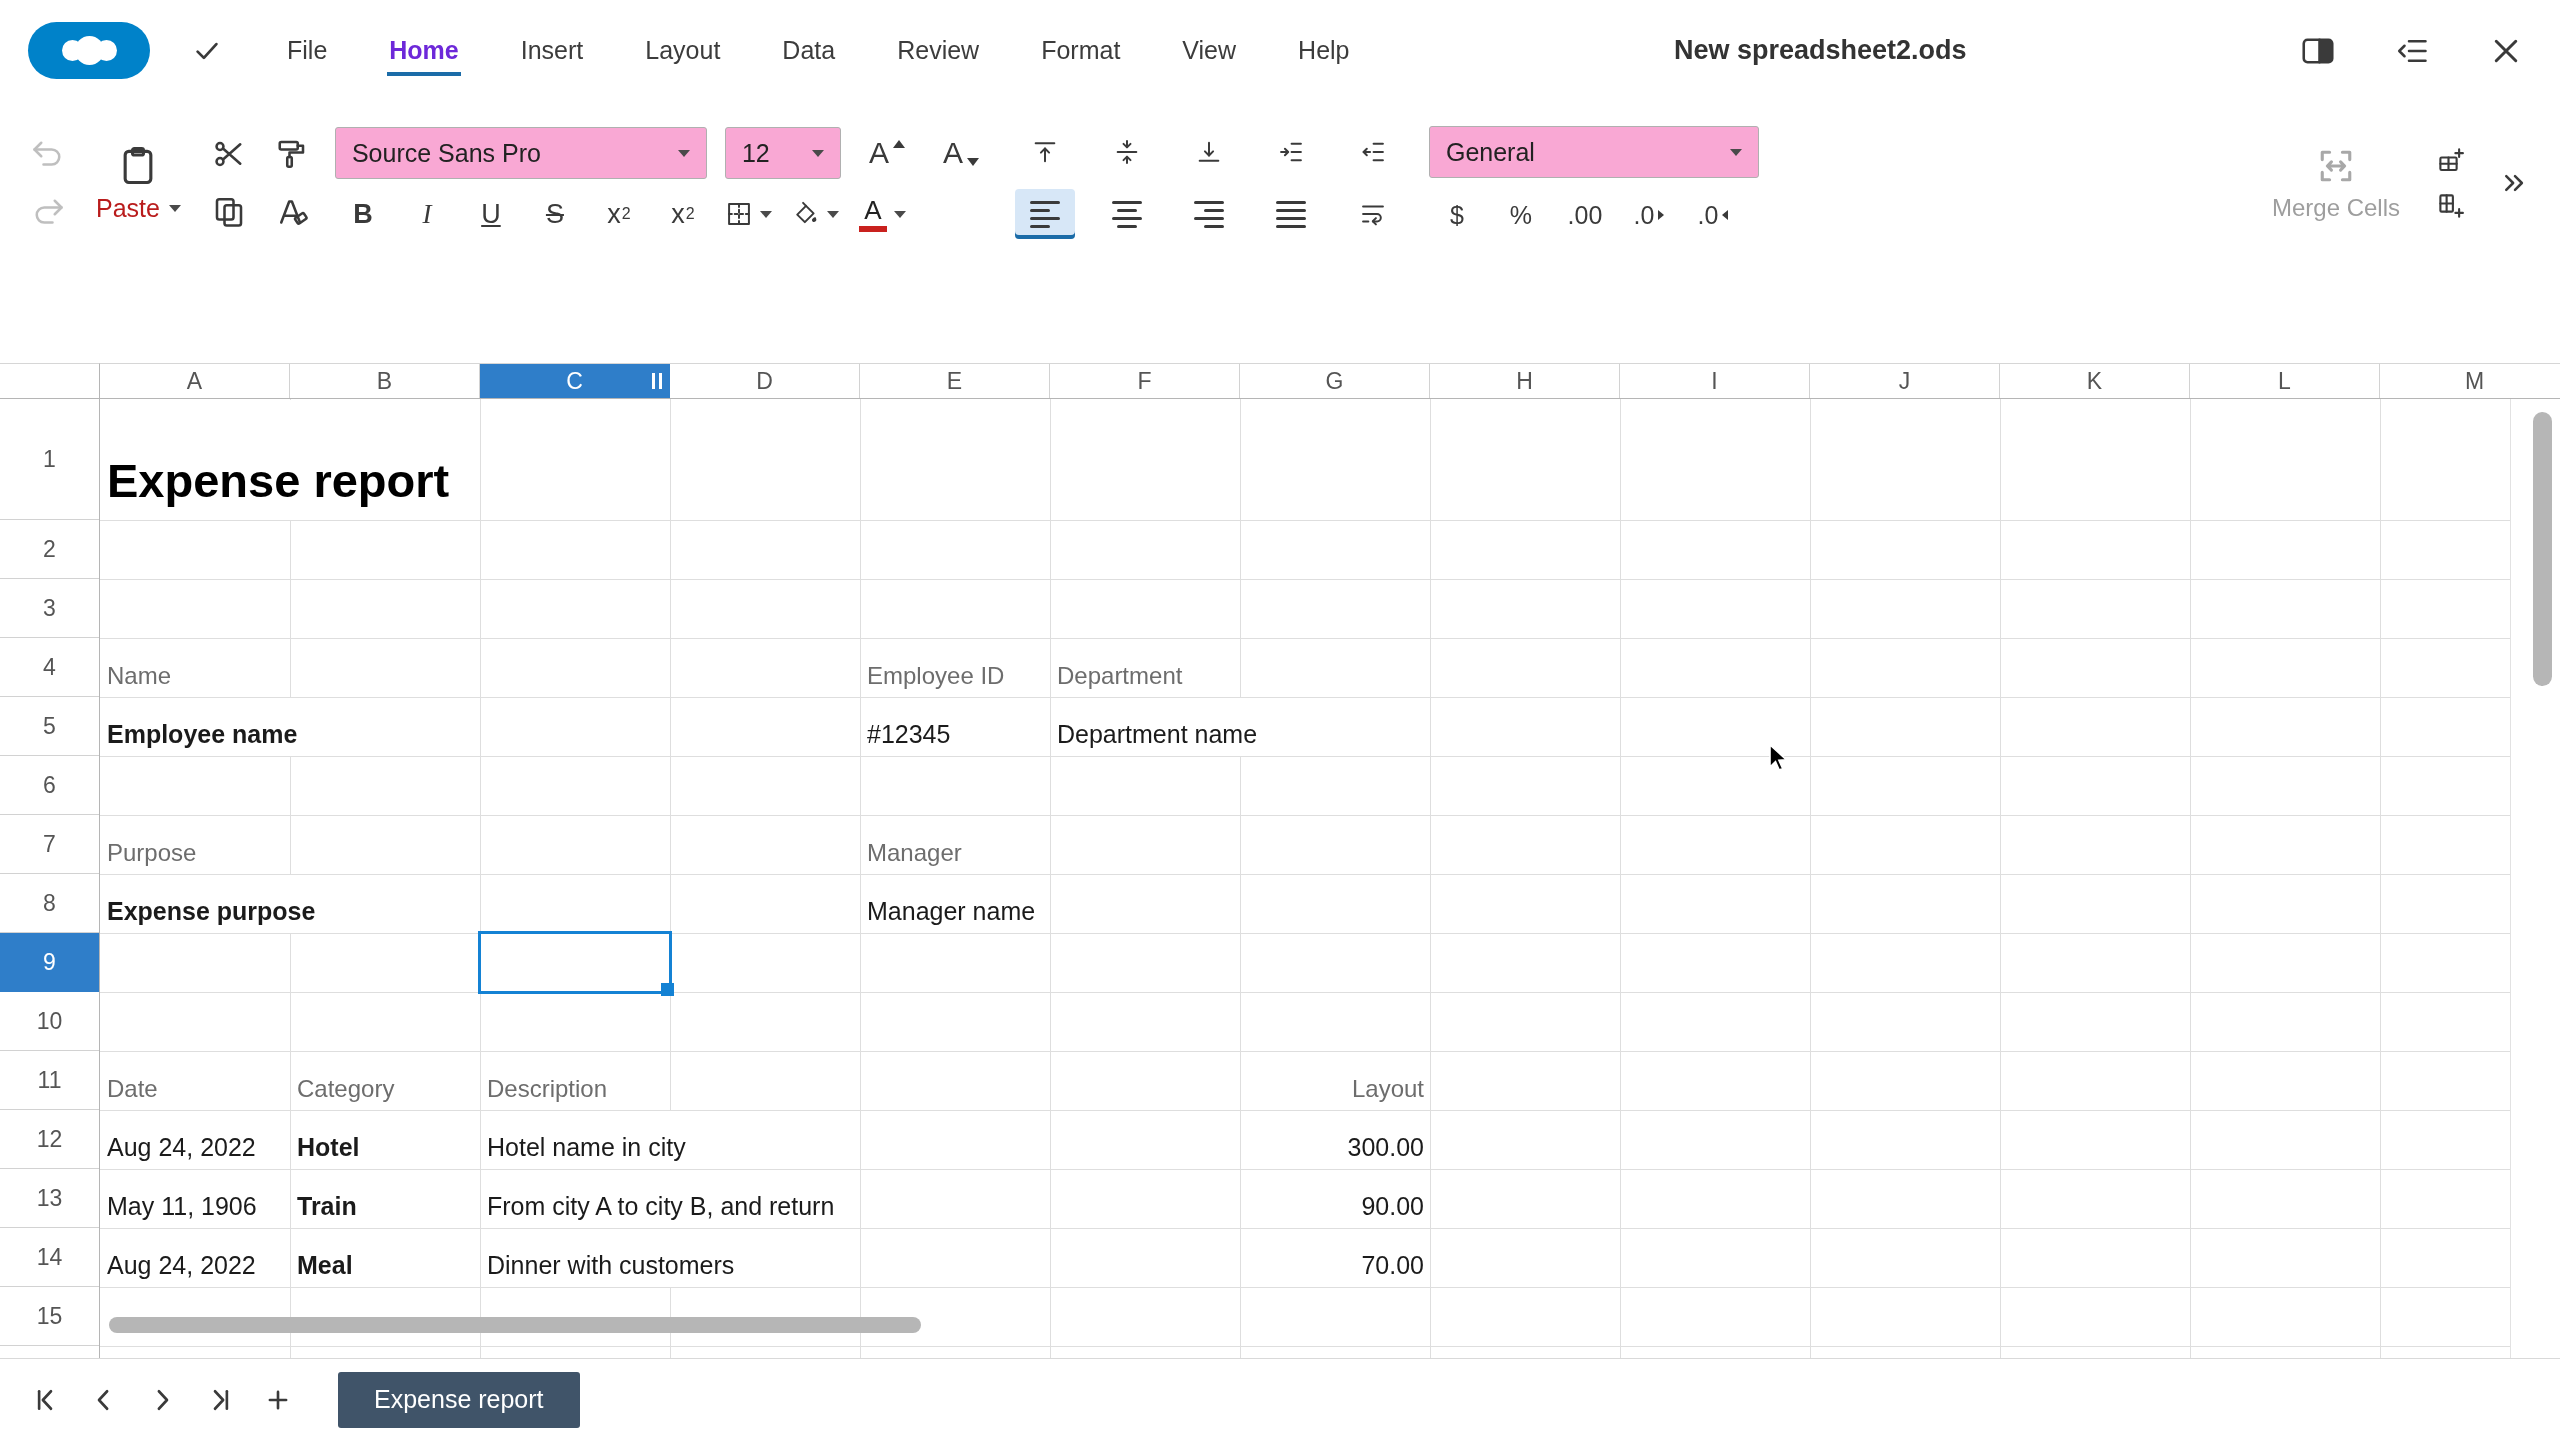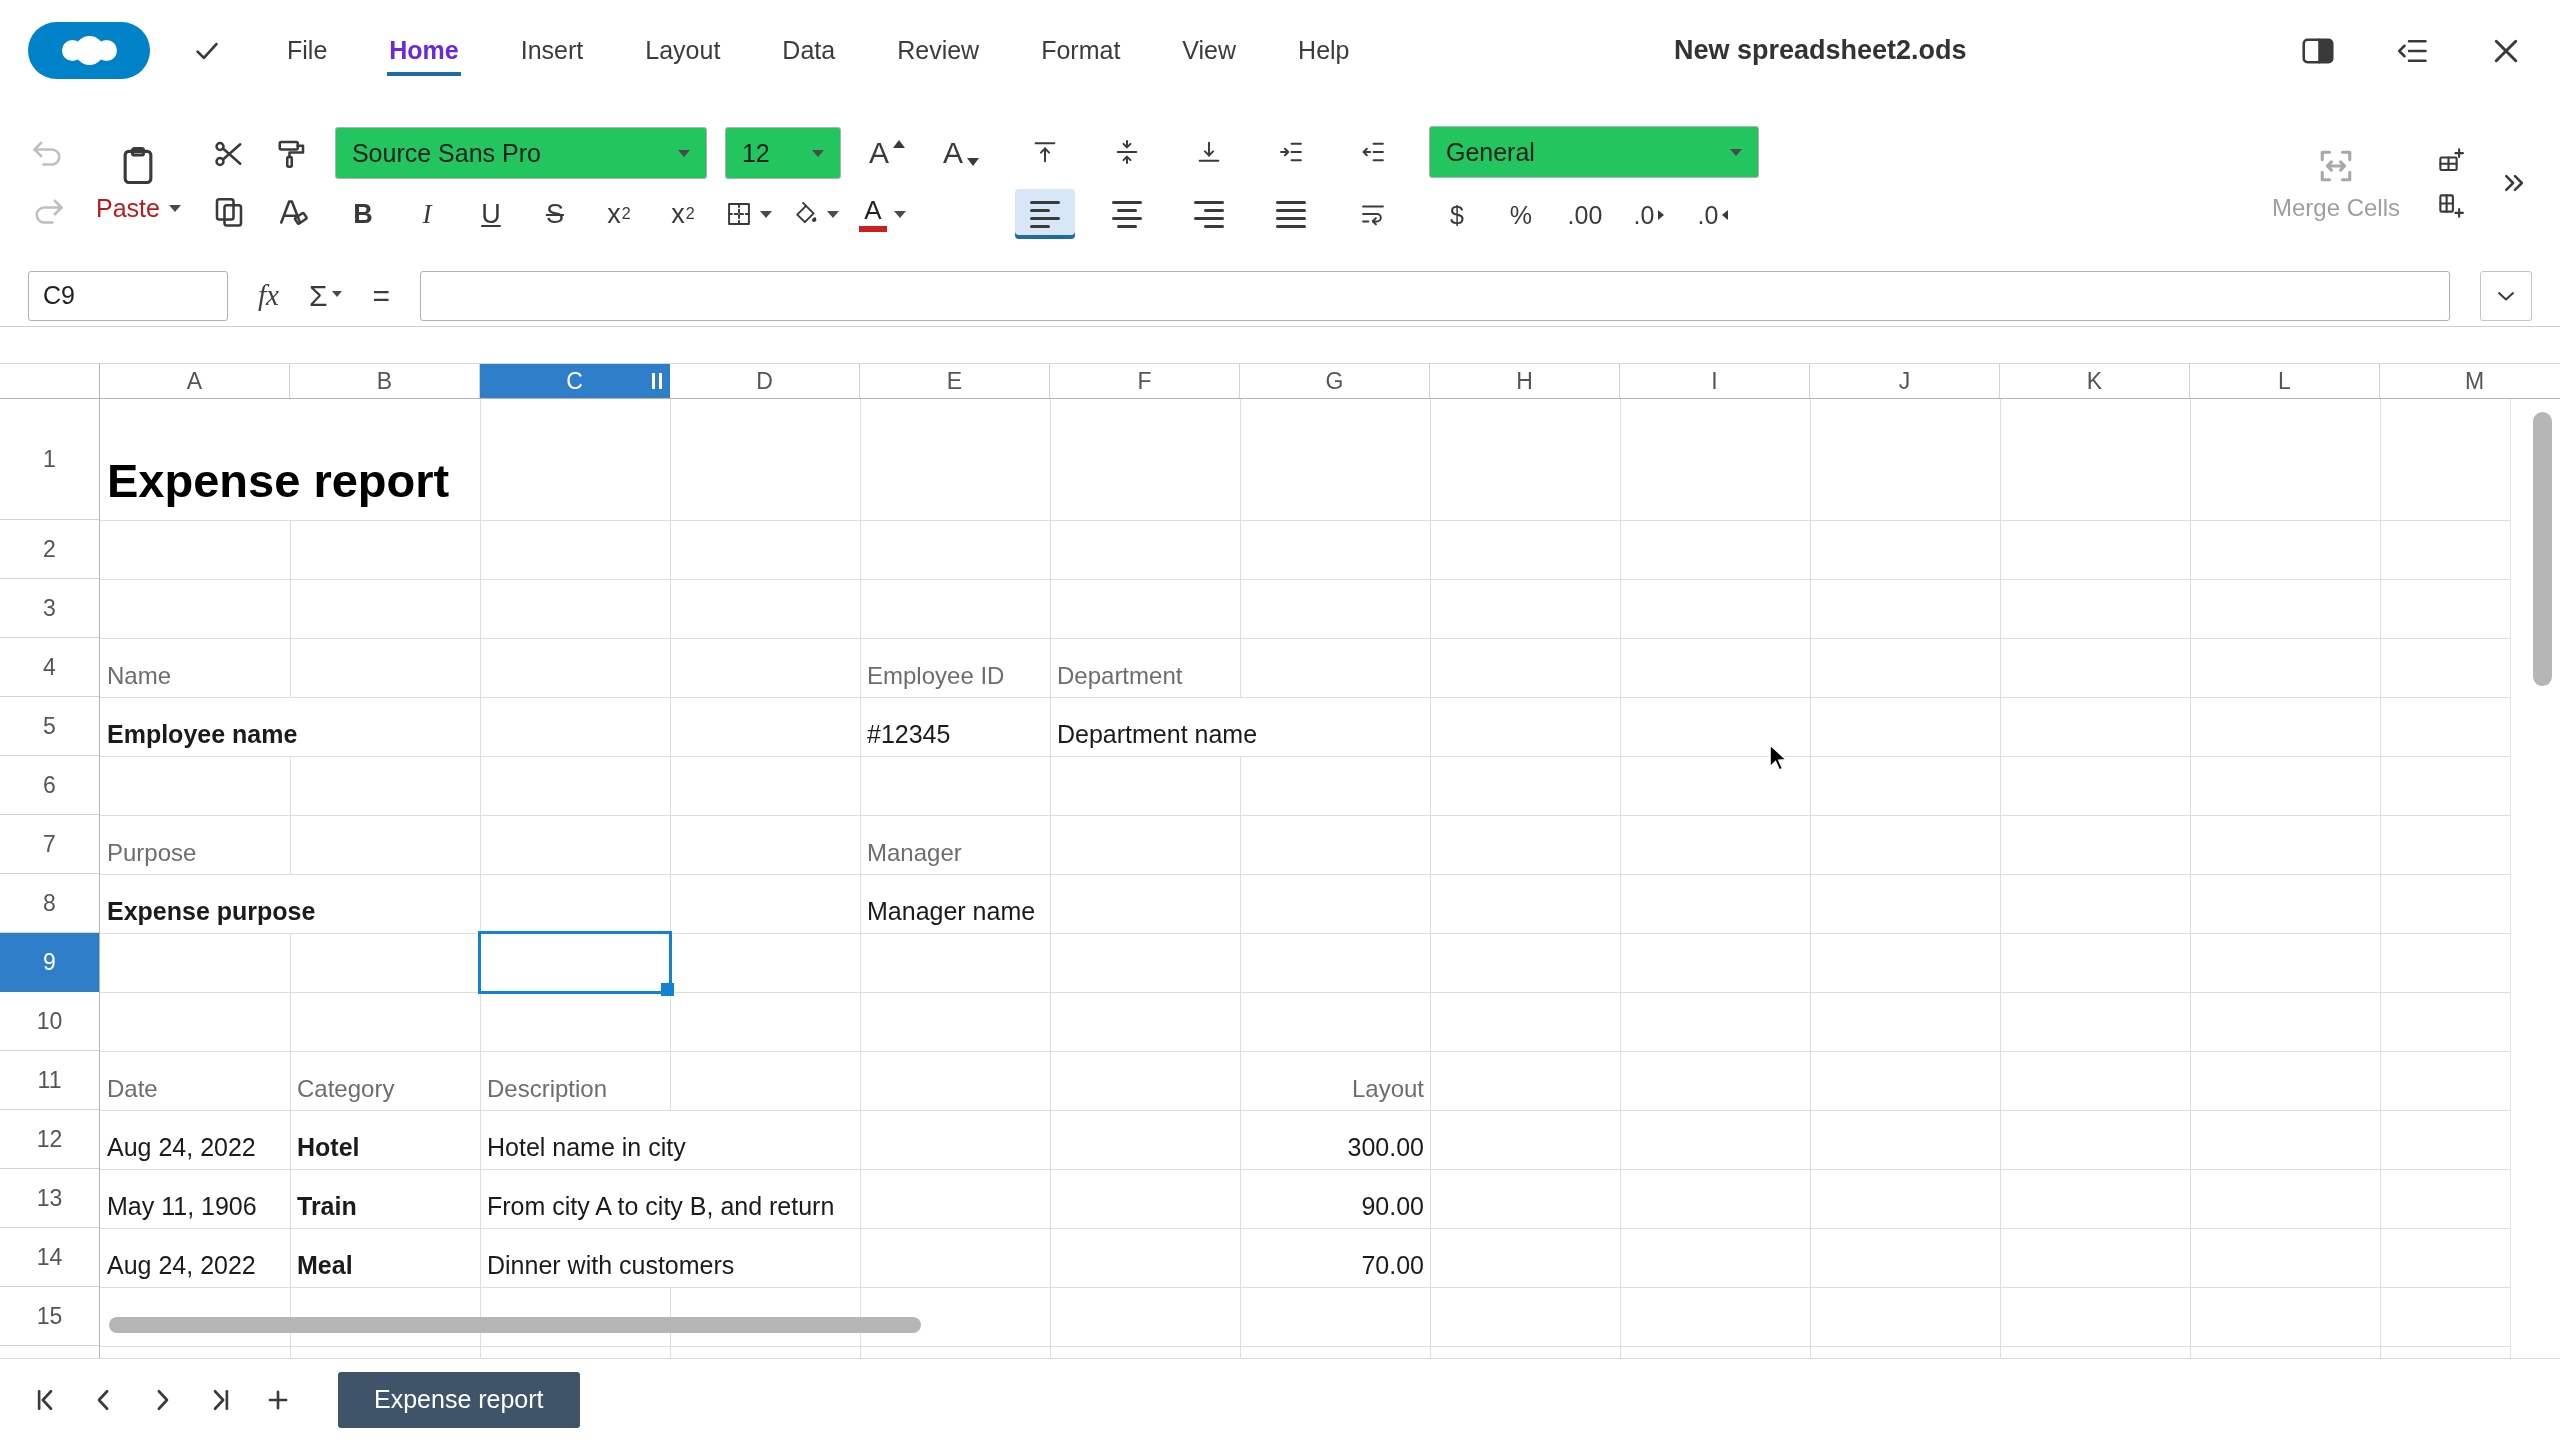--- a/index.html
+++ b/index.html
@@ -30,21 +30,21 @@
   .doc-title{margin:0 auto;font-size:27px;font-weight:700;color:#333;white-space:nowrap}
   .win-icons{display:flex;align-items:center;gap:58px;margin-left:40px;padding-right:8px}
 
   
   .toolbar{position:absolute;top:101px;left:0;right:0;height:164px;background:#fff;display:flex;align-items:center;padding:0 30px;gap:26px}
   .tb-col{display:flex;flex-direction:column;align-items:center;gap:22px}
   .paste-block{display:flex;flex-direction:column;align-items:center;gap:6px;margin:0 4px}
   .paste-label{display:flex;align-items:center;gap:9px;font-size:25px;color:#b91c1c}
   .fontblock{display:flex;flex-direction:column;gap:10px;align-items:flex-start}
   .fontrow{display:flex;align-items:center;gap:18px}
-  .combo{height:52px;border:1px solid #b0b0b0;border-radius:3px;background:#22c55e;display:flex;align-items:center;justify-content:space-between;padding:0 16px;font-size:25px;color:#222;gap:12px}
+  .combo{height:52px;border:1px solid #b0b0b0;border-radius:3px;background:#f9a8d4;display:flex;align-items:center;justify-content:space-between;padding:0 16px;font-size:25px;color:#222;gap:12px}
   .combo-font{width:372px}
   .combo-size{width:116px}
   .combo-format{width:330px}
   .glyphrow{display:flex;align-items:center;gap:8px}
   .gbtn{min-width:56px;height:50px;display:flex;align-items:center;justify-content:center;font-size:27px;color:#3a3a3a}
   .gbtn.b{font-weight:700}
   .gbtn.i{font-style:italic;font-family:"Liberation Serif",serif}
   .gbtn.u{text-decoration:underline}
   .gbtn.s{text-decoration:line-through}
   .gbtn sub,.gbtn sup{font-size:16px;margin-left:1px}
@@ -436,37 +436,20 @@
       </span>
     </div>
 
     <span class="ibtn morebtn">
       <svg class="ic ic30" viewBox="0 0 24 24" style="stroke-width:2">
           <path d="M5 6.5 L10.5 12 L5 17.5 M12 6.5 L17.5 12 L12 17.5"></path>
         </svg>
     </span>
   </div>
 
-  <div class="formulabar">
-    <div class="namebox">
-      <span>C9</span>
-    </div>
-    <span class="fx">fx</span>
-    <span class="sigma">
-      <span>Σ</span>
-      <i class="caret-sm"></i>
-    </span>
-    <span class="eq">=</span>
-    <input class="fx-input" value="" style="">
-    <span class="fx-expand">
-      <svg class="ic ic28" viewBox="0 0 24 24">
-          <path d="M6 9.5 L12 15 L18 9.5"></path>
-        </svg>
-    </span>
-  </div>
 
   <div class="sheet">
     <div class="corner"></div>
     <div class="colheaders">
         <div class="colh">A</div>
         <div class="colh">B</div>
         <div class="colh sel">C<span class="resize-marks">
             <i></i>
             <i></i>
           </span></div>

